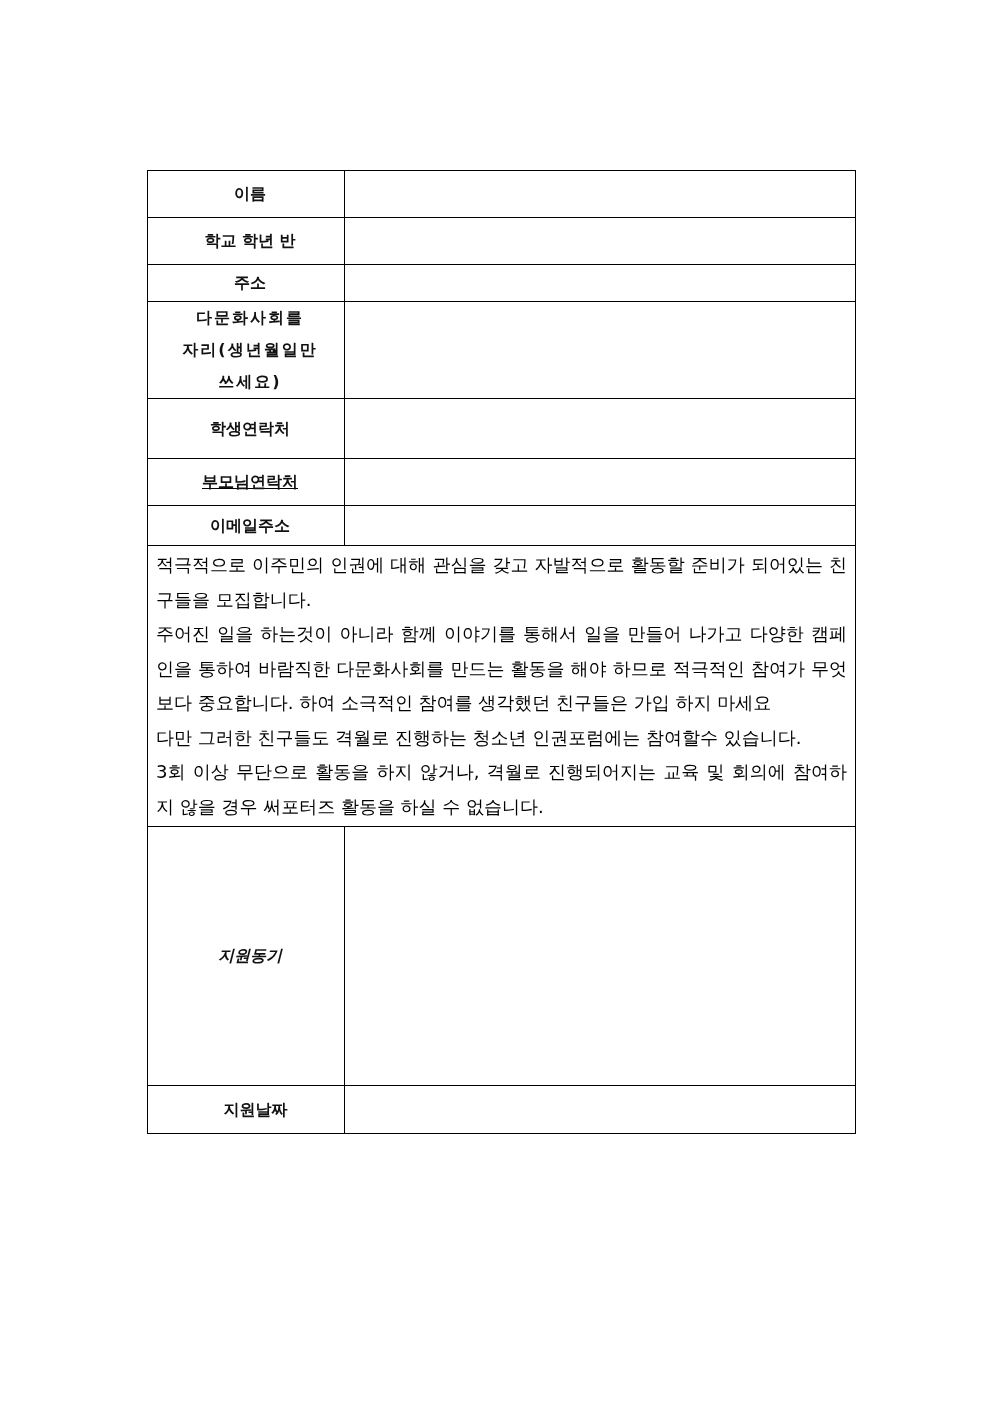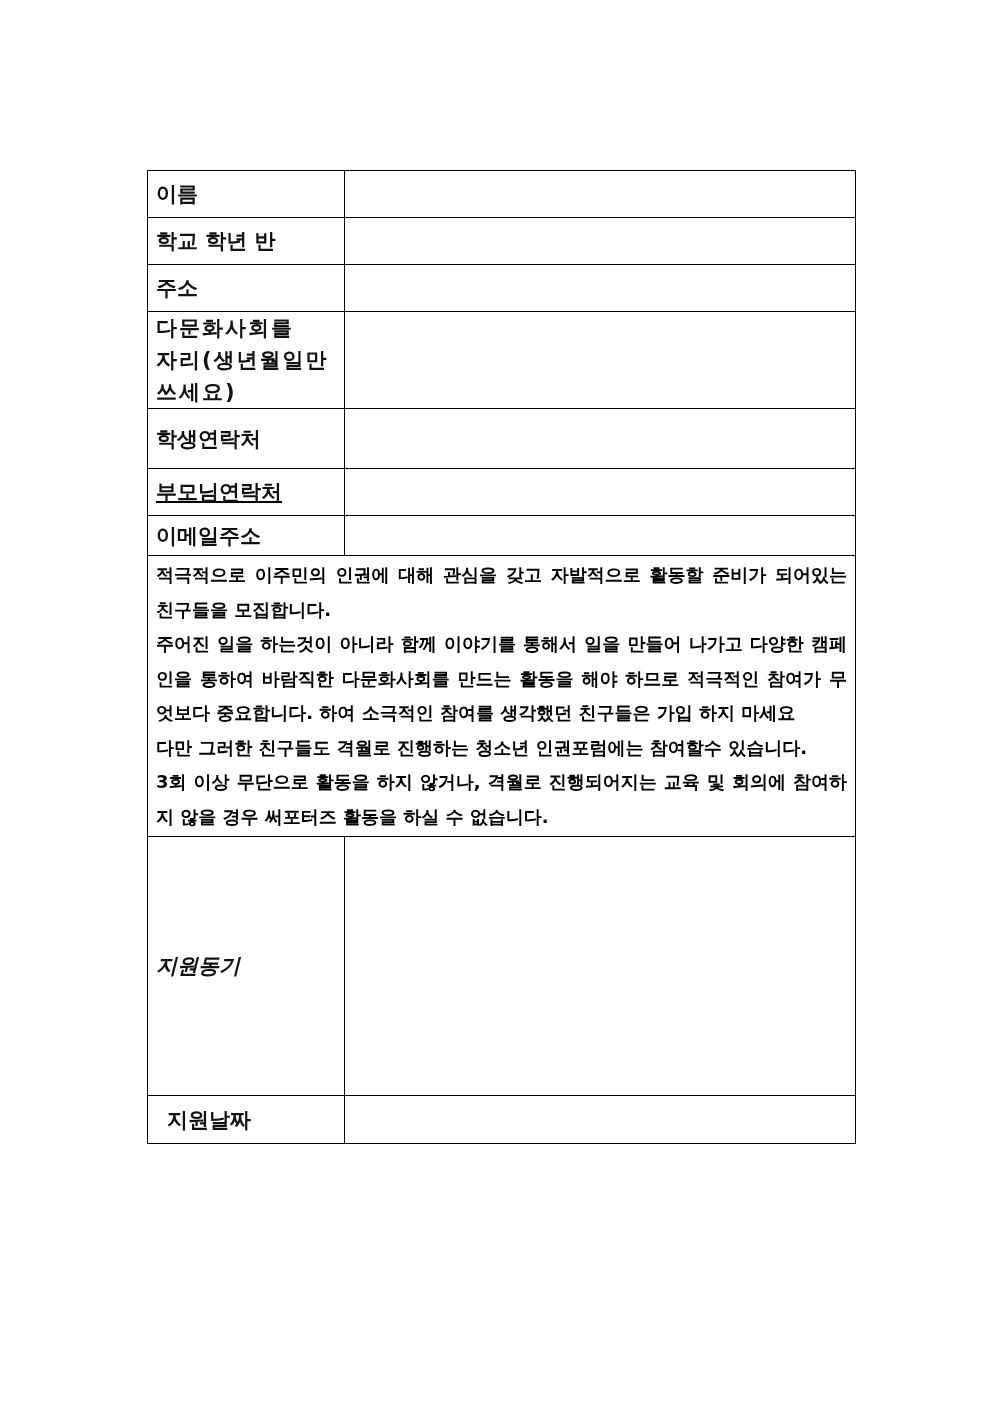--- a/index.html
+++ b/index.html
@@ -23,49 +23,50 @@
     }
     .form-table td {
       border: 1px solid #000;
       padding: 0;
       vertical-align: middle;
     }
     .label-cell {
       width: 188px;
       font-family: "DejaVu Sans", sans-serif;
       font-weight: bold;
-      font-size: 21px;
+      font-size: 16px;
       color: #111;
       padding-left: 8px !important;
       line-height: 34px;
       letter-spacing: 0px;
+      text-align: center;
     }
     .label-cell.tall {
       line-height: 32px;
       letter-spacing: 2px;
     }
     .label-cell.date {
       padding-left: 19px !important;
     }
     .value-cell {
       width: 510px;
     }
     .r1 { height: 47px; }
     .r2 { height: 47px; }
-    .r3 { height: 47px; }
+    .r3 { height: 37px; }
     .r4 { height: 95px; }
     .r5 { height: 60px; }
     .r6 { height: 47px; text-decoration: underline; }
     .r7 { height: 40px; }
     .r9 { height: 259px; }
     .r10 { height: 48px; }
     .notice-cell {
       font-family: "DejaVu Sans", sans-serif;
       font-size: 18px;
-      font-weight: bold;
+      font-weight: normal;
       color: #000;
       padding: 2px 8px 2px 8px !important;
       line-height: 34.5px;
       text-align: justify;
       vertical-align: top !important;
     }
     .notice-cell p {
       margin: 0;
       text-align: justify;
       text-align-last: left;

